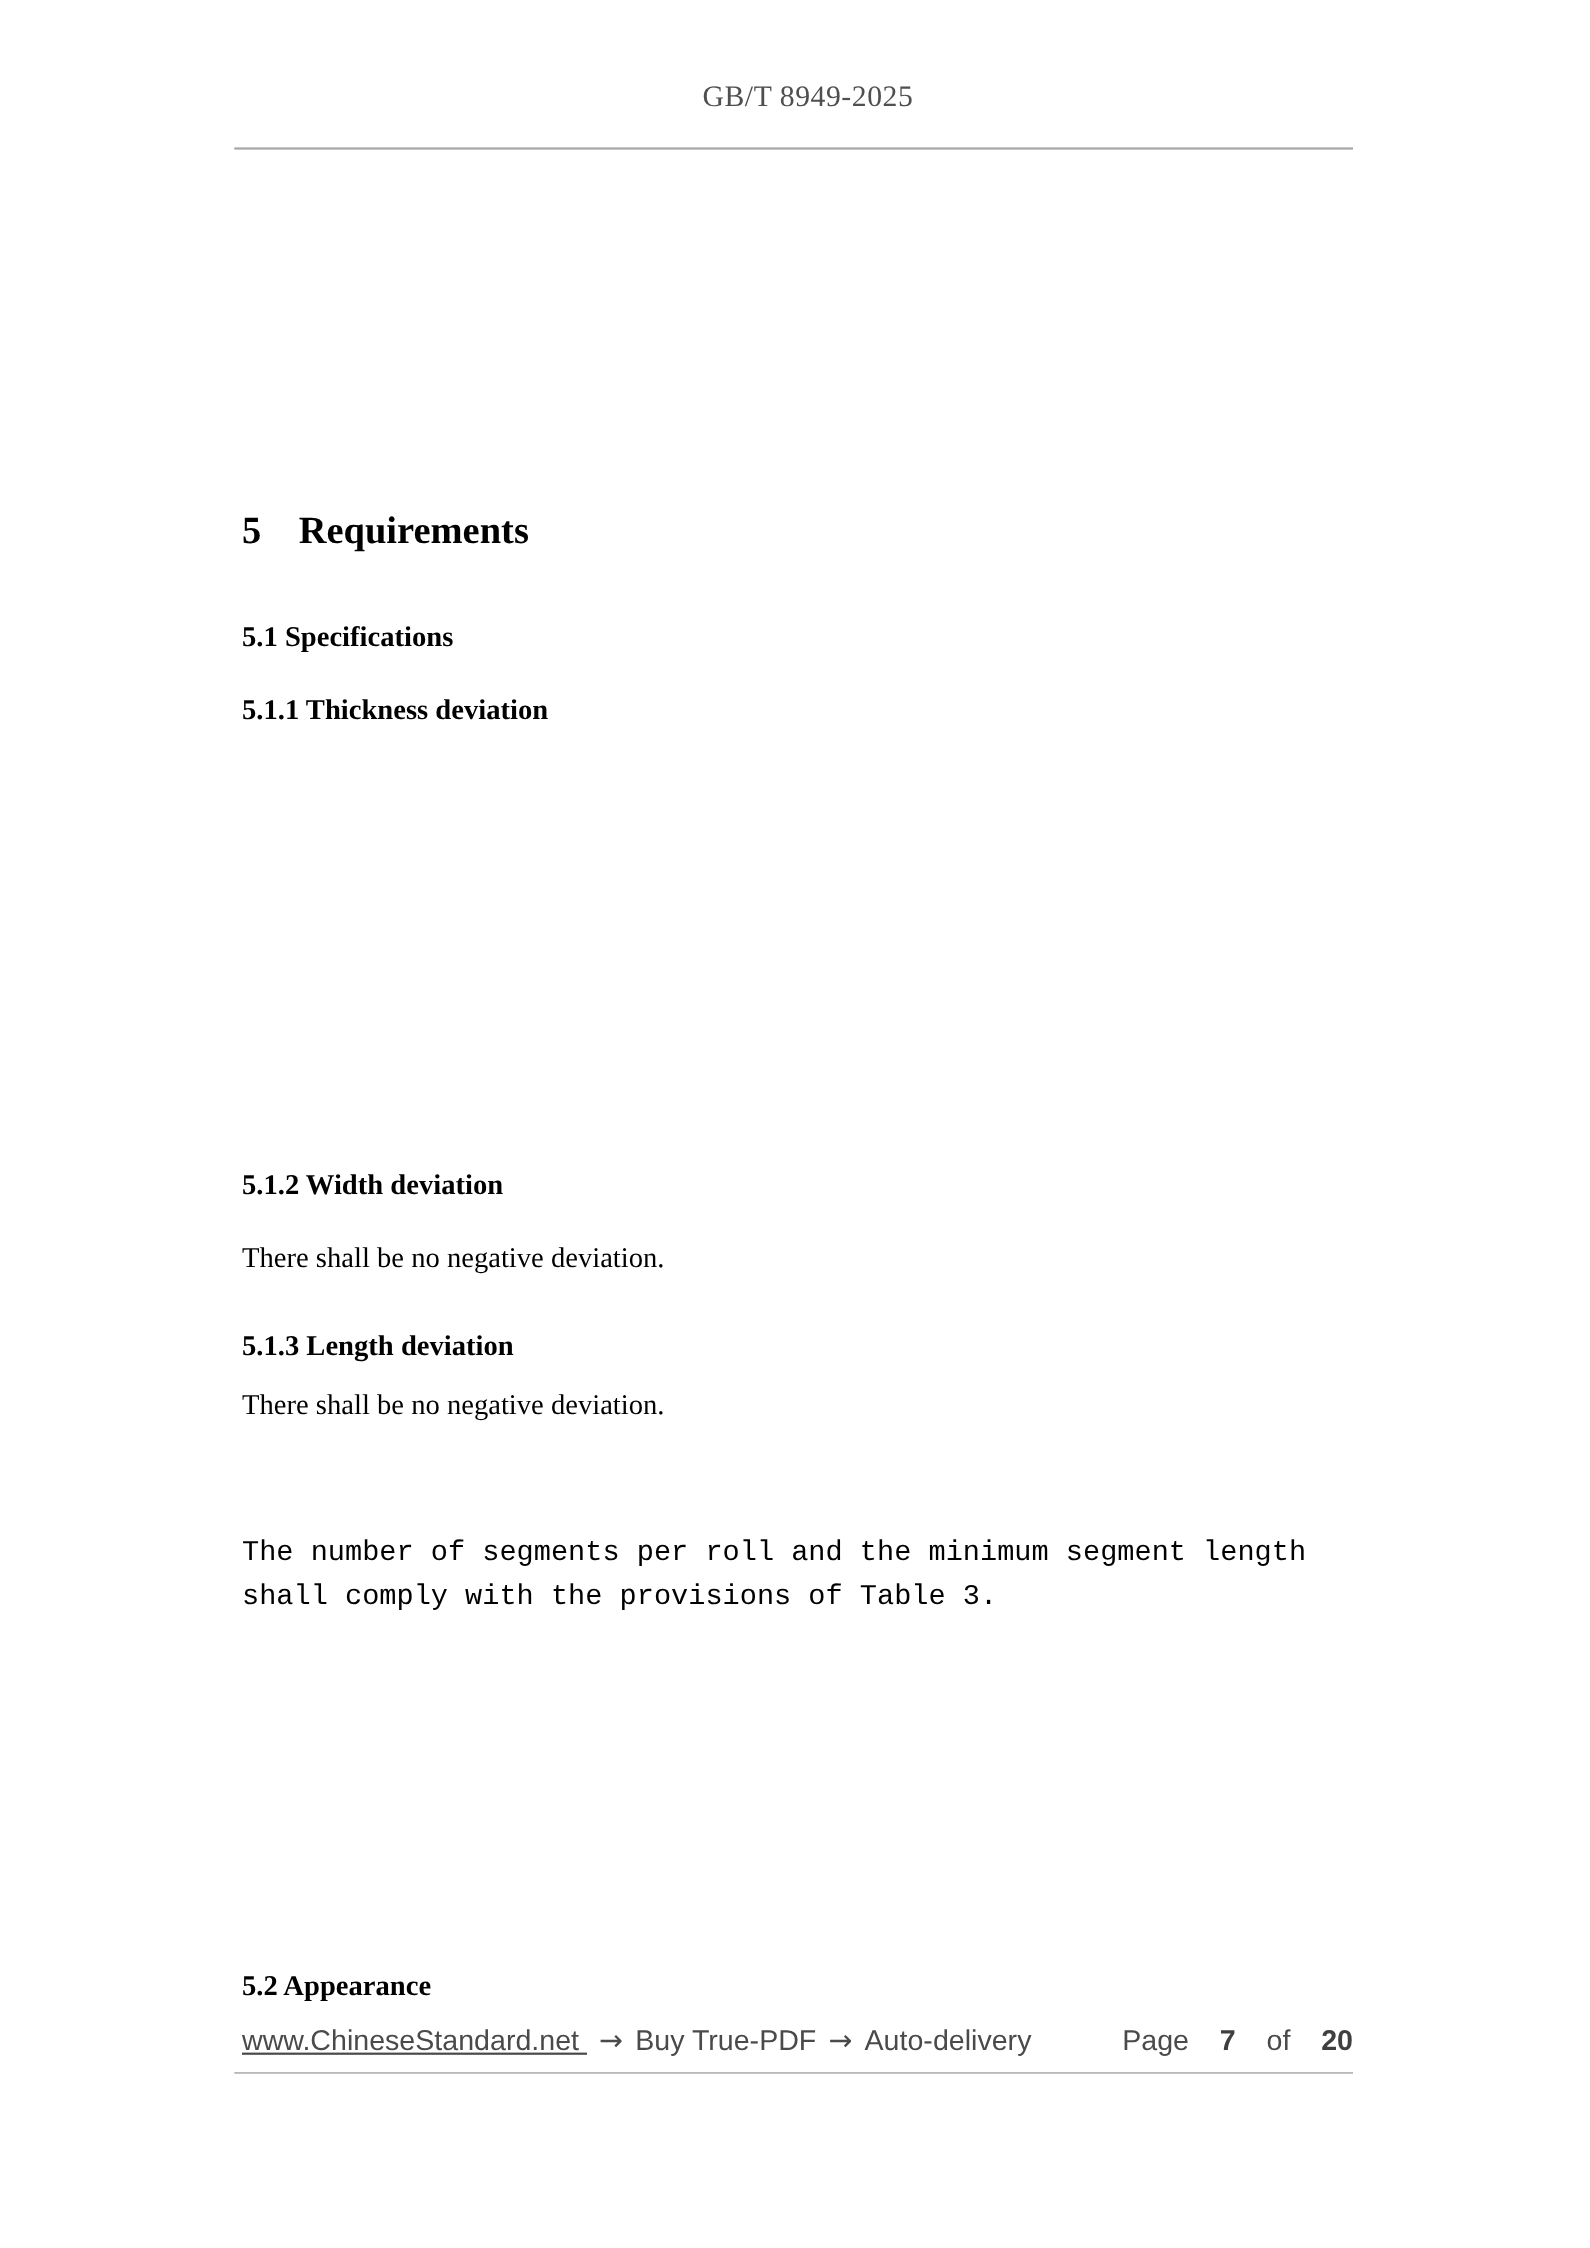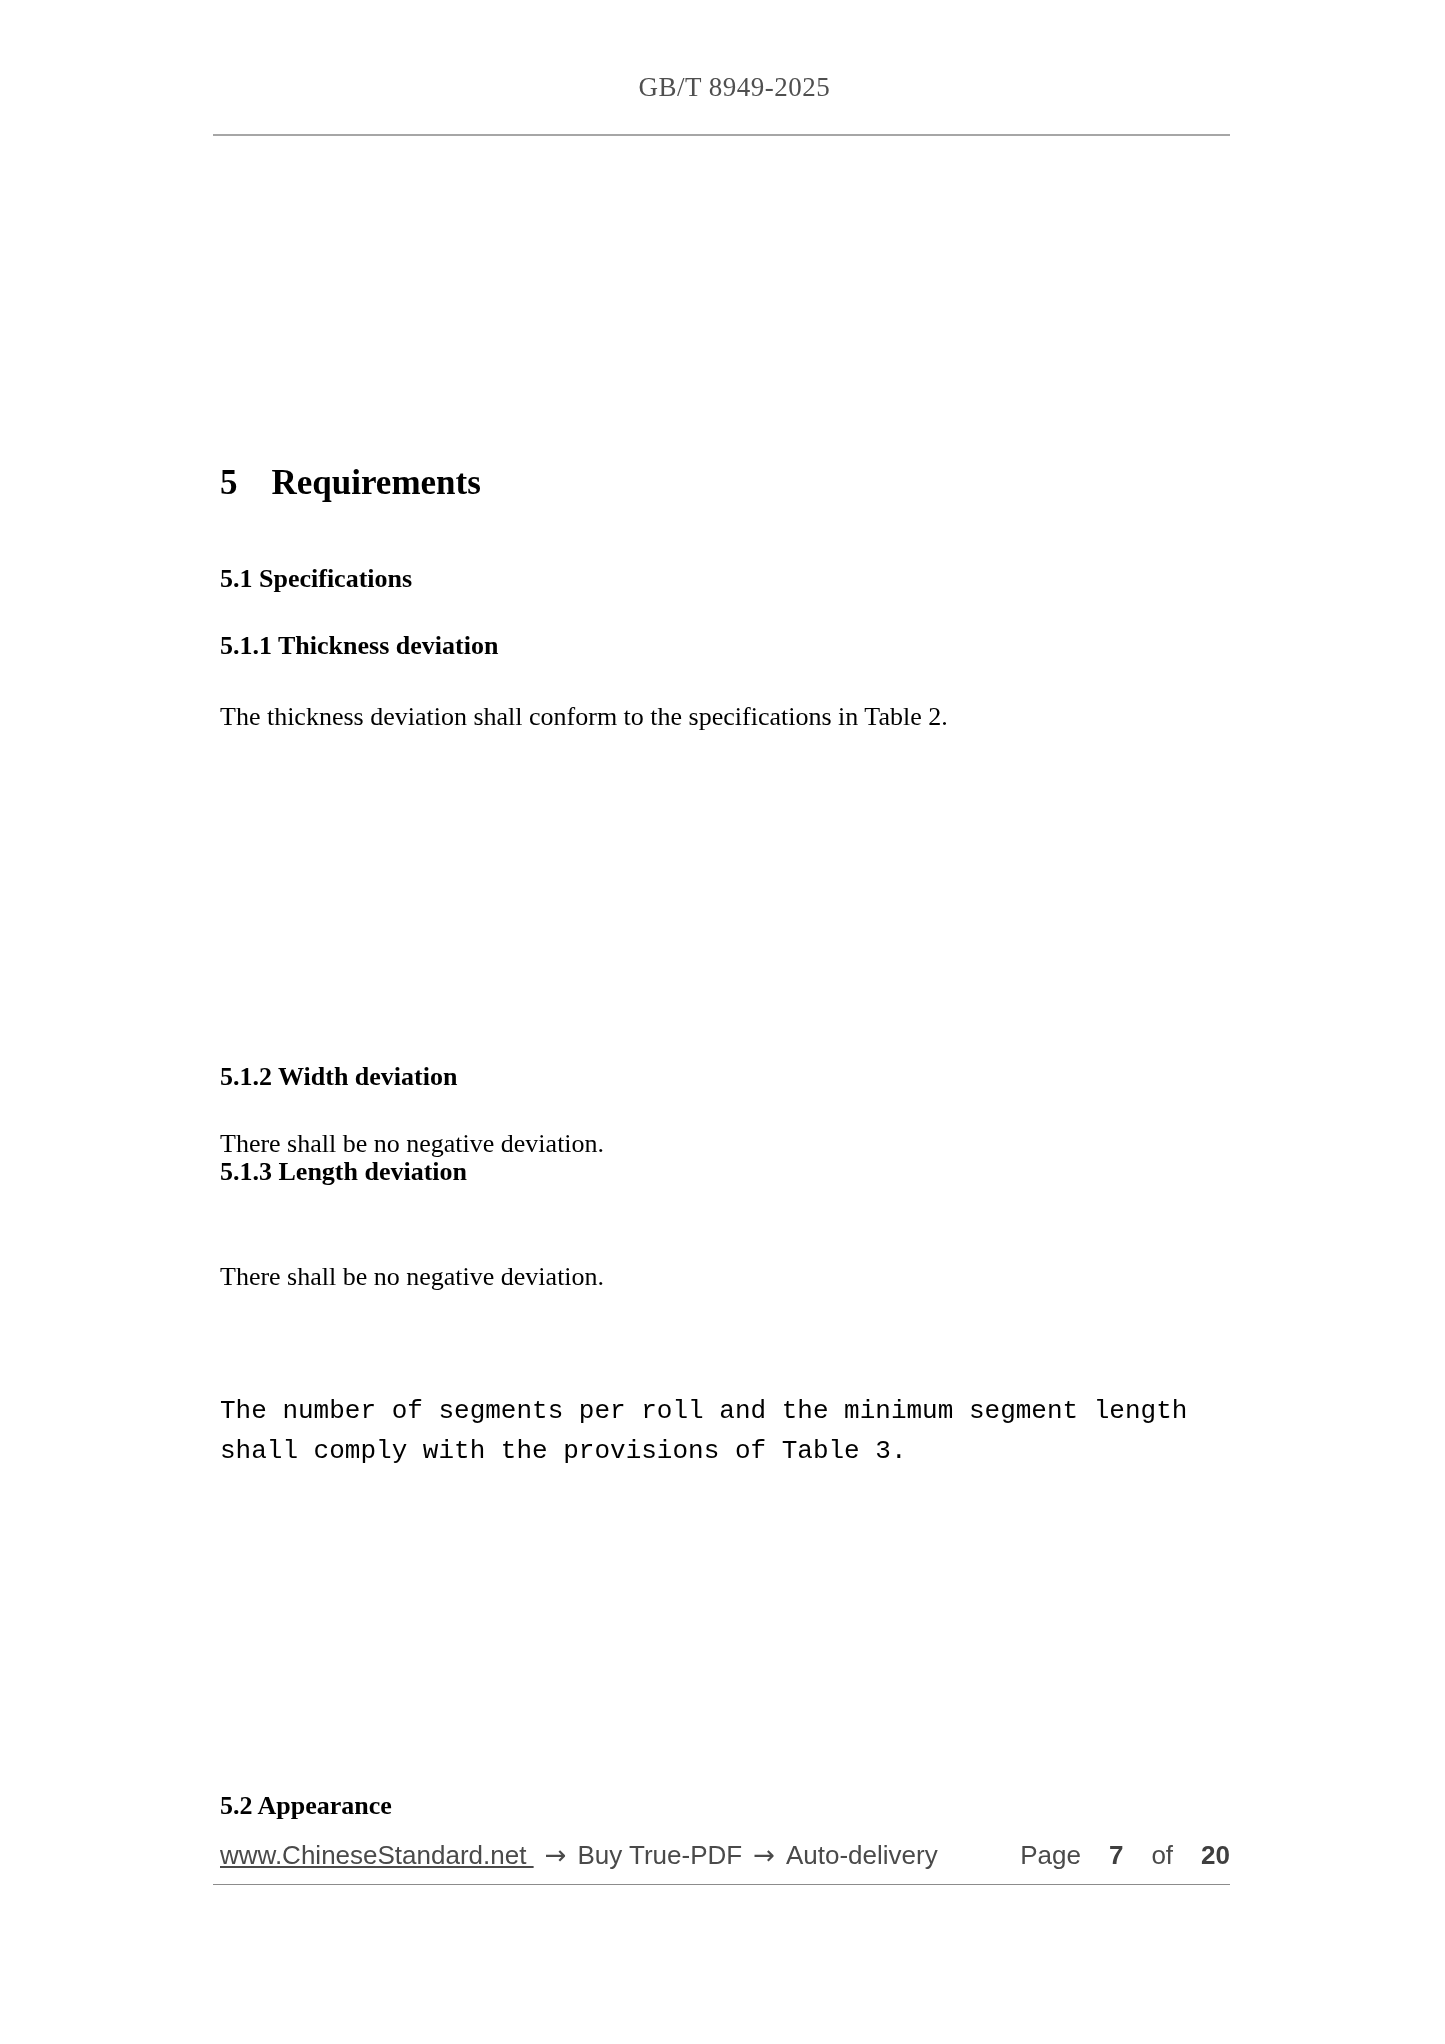--- a/index.html
+++ b/index.html
@@ -66,21 +66,21 @@
     white-space: normal;
     width: 1012px;
     font-family: Liberation Mono, monospace;
   }
 
   .pos-s51  { top: 563px; }
   .pos-s511 { top: 630px; text-align: center; }
   .pos-p511 { top: 697px; }
   .pos-s512 { top: 1061px; }
   .pos-p512 { top: 1124px; }
-  .pos-s513 { top: 1156px; }
+  .pos-s513 { top: 1208px; }
   .pos-p513 { top: 1257px; }
   .pos-s514 { top: 1326px; }
   .pos-p514 { top: 1391px; }
   .pos-s52  { top: 1790px; }
 
   
   .footer-rule {
     position: absolute;
     top: 1884px;
     left: 213px;
@@ -135,21 +135,20 @@
 
   <div class="block chapter">
     <span>5</span>
     <span>Requirements</span>
   </div>
 
   <div class="block subhead pos-s51">5.1 Specifications</div>
 
   <div class="block subhead pos-s511">5.1.1 Thickness deviation</div>
 
-  <div class="block para pos-p511">The thickness deviation shall conform to the specifications in Table 2.</div>
 
   <div class="block subhead pos-s512">5.1.2 Width deviation</div>
 
   <div class="block para pos-p512">There shall be no negative deviation.</div>
 
   <div class="block subhead pos-s513">5.1.3 Length deviation</div>
 
   <div class="block para pos-p513">There shall be no negative deviation.</div>
 
 

